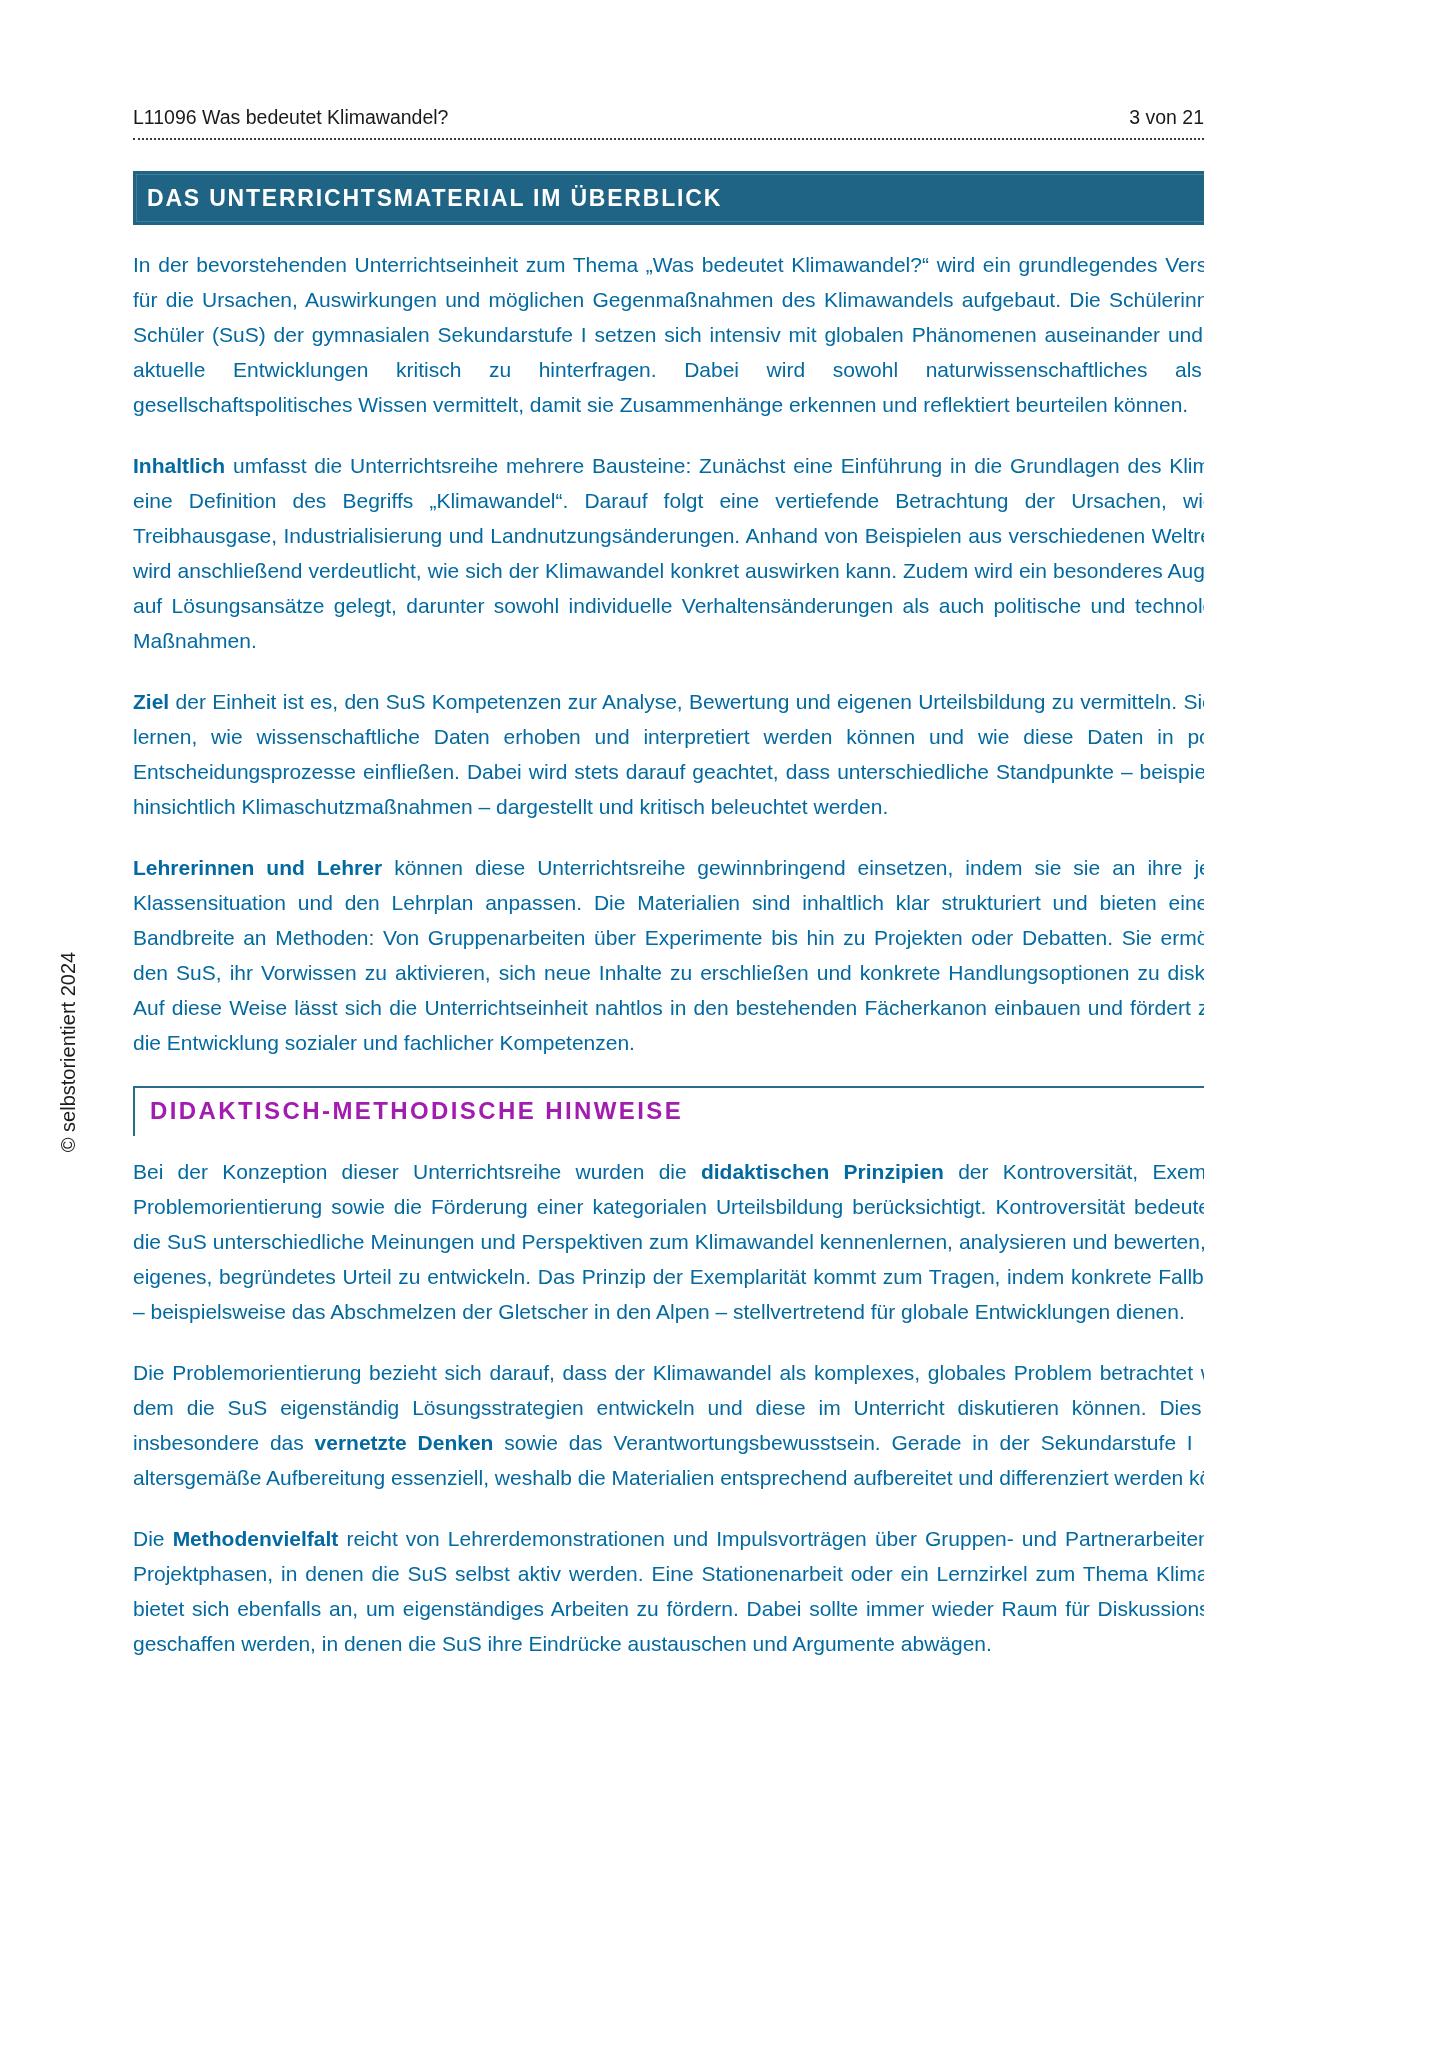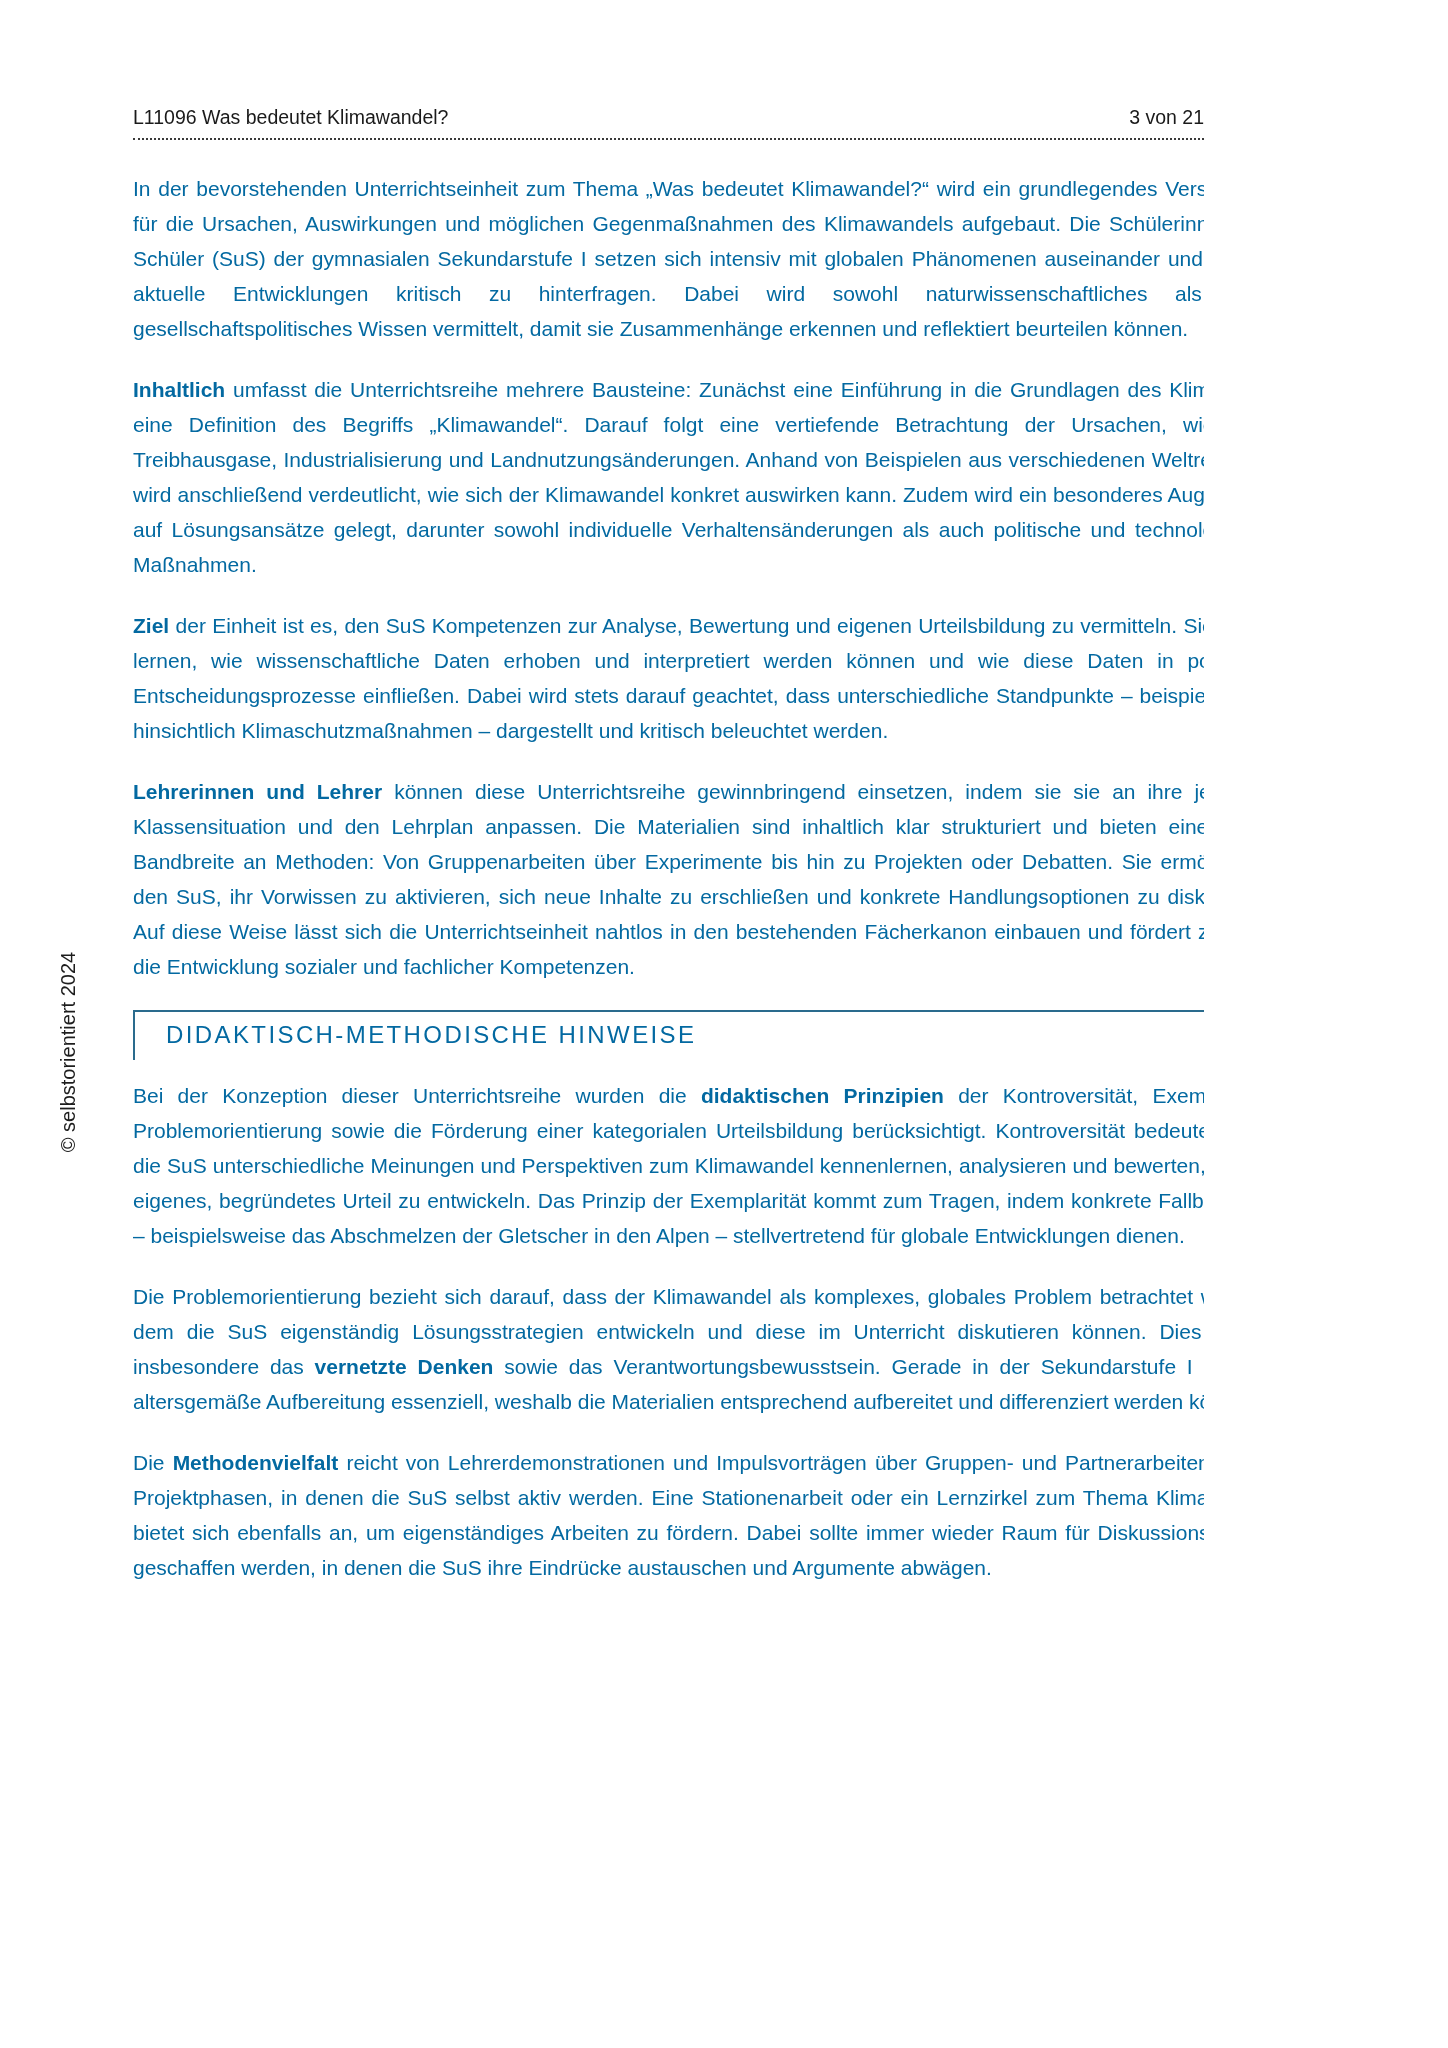--- a/index.html
+++ b/index.html
@@ -67,23 +67,22 @@
   .section2-head{
     margin-top:6px;
     border-top:2px solid #2a6b8d;
     border-left:2px solid #2a6b8d;
     padding:9px 0 11px 15px;
     margin-bottom:18px;
   }
   .section2-head .title{
     font-size:24px;
     letter-spacing:2.4px;
-    color:#0369a1;
-    font-weight:400;
-    margin-left:16px;
+    color:#a21caf;
+    font-weight:700;
   }
   .side-note{
     position:absolute;
     left:68px;
     top:1052px;
     transform:translate(-50%,-50%) rotate(-90deg);
     white-space:nowrap;
     font-size:20px;
     color:#1d1d1d;
   }
@@ -93,20 +92,23 @@
 
 <div class="page">
 
   <div class="running-header">
     <span class="doc-code">L11096 Was bedeutet Klimawandel?</span>
     <span class="page-num">3 von 21</span>
   </div>
 
   <div class="main">
 
+    <div class="banner">
+      <span>DAS UNTERRICHTSMATERIAL IM ÜBERBLICK</span>
+    </div>
 
     <div>
         <p class="para">In der bevorstehenden Unterrichtseinheit zum Thema „Was bedeutet Klimawandel?“ wird ein grundlegendes Verständnis für die Ursachen, Auswirkungen und möglichen Gegenmaßnahmen des Klimawandels aufgebaut. Die Schülerinnen und Schüler (SuS) der gymnasialen Sekundarstufe I setzen sich intensiv mit globalen Phänomenen auseinander und lernen, aktuelle Entwicklungen kritisch zu hinterfragen. Dabei wird sowohl naturwissenschaftliches als auch gesellschaftspolitisches Wissen vermittelt, damit sie Zusammenhänge erkennen und reflektiert beurteilen können.</p>
         <p class="para"><strong>Inhaltlich</strong> umfasst die Unterrichtsreihe mehrere Bausteine: Zunächst eine Einführung in die Grundlagen des Klimas und eine Definition des Begriffs „Klimawandel“. Darauf folgt eine vertiefende Betrachtung der Ursachen, wie etwa Treibhausgase, Industrialisierung und Landnutzungsänderungen. Anhand von Beispielen aus verschiedenen Weltregionen wird anschließend verdeutlicht, wie sich der Klimawandel konkret auswirken kann. Zudem wird ein besonderes Augenmerk auf Lösungsansätze gelegt, darunter sowohl individuelle Verhaltensänderungen als auch politische und technologische Maßnahmen.</p>
         <p class="para"><strong>Ziel</strong> der Einheit ist es, den SuS Kompetenzen zur Analyse, Bewertung und eigenen Urteilsbildung zu vermitteln. Sie sollen lernen, wie wissenschaftliche Daten erhoben und interpretiert werden können und wie diese Daten in politische Entscheidungsprozesse einfließen. Dabei wird stets darauf geachtet, dass unterschiedliche Standpunkte – beispielsweise hinsichtlich Klimaschutzmaßnahmen – dargestellt und kritisch beleuchtet werden.</p>
         <p class="para"><strong>Lehrerinnen und Lehrer</strong> können diese Unterrichtsreihe gewinnbringend einsetzen, indem sie sie an ihre jeweilige Klassensituation und den Lehrplan anpassen. Die Materialien sind inhaltlich klar strukturiert und bieten eine große Bandbreite an Methoden: Von Gruppenarbeiten über Experimente bis hin zu Projekten oder Debatten. Sie ermöglichen den SuS, ihr Vorwissen zu aktivieren, sich neue Inhalte zu erschließen und konkrete Handlungsoptionen zu diskutieren. Auf diese Weise lässt sich die Unterrichtseinheit nahtlos in den bestehenden Fächerkanon einbauen und fördert zugleich die Entwicklung sozialer und fachlicher Kompetenzen.</p>
       </div>
 
     <div class="section2-head">
       <span class="title">DIDAKTISCH-METHODISCHE HINWEISE</span>

